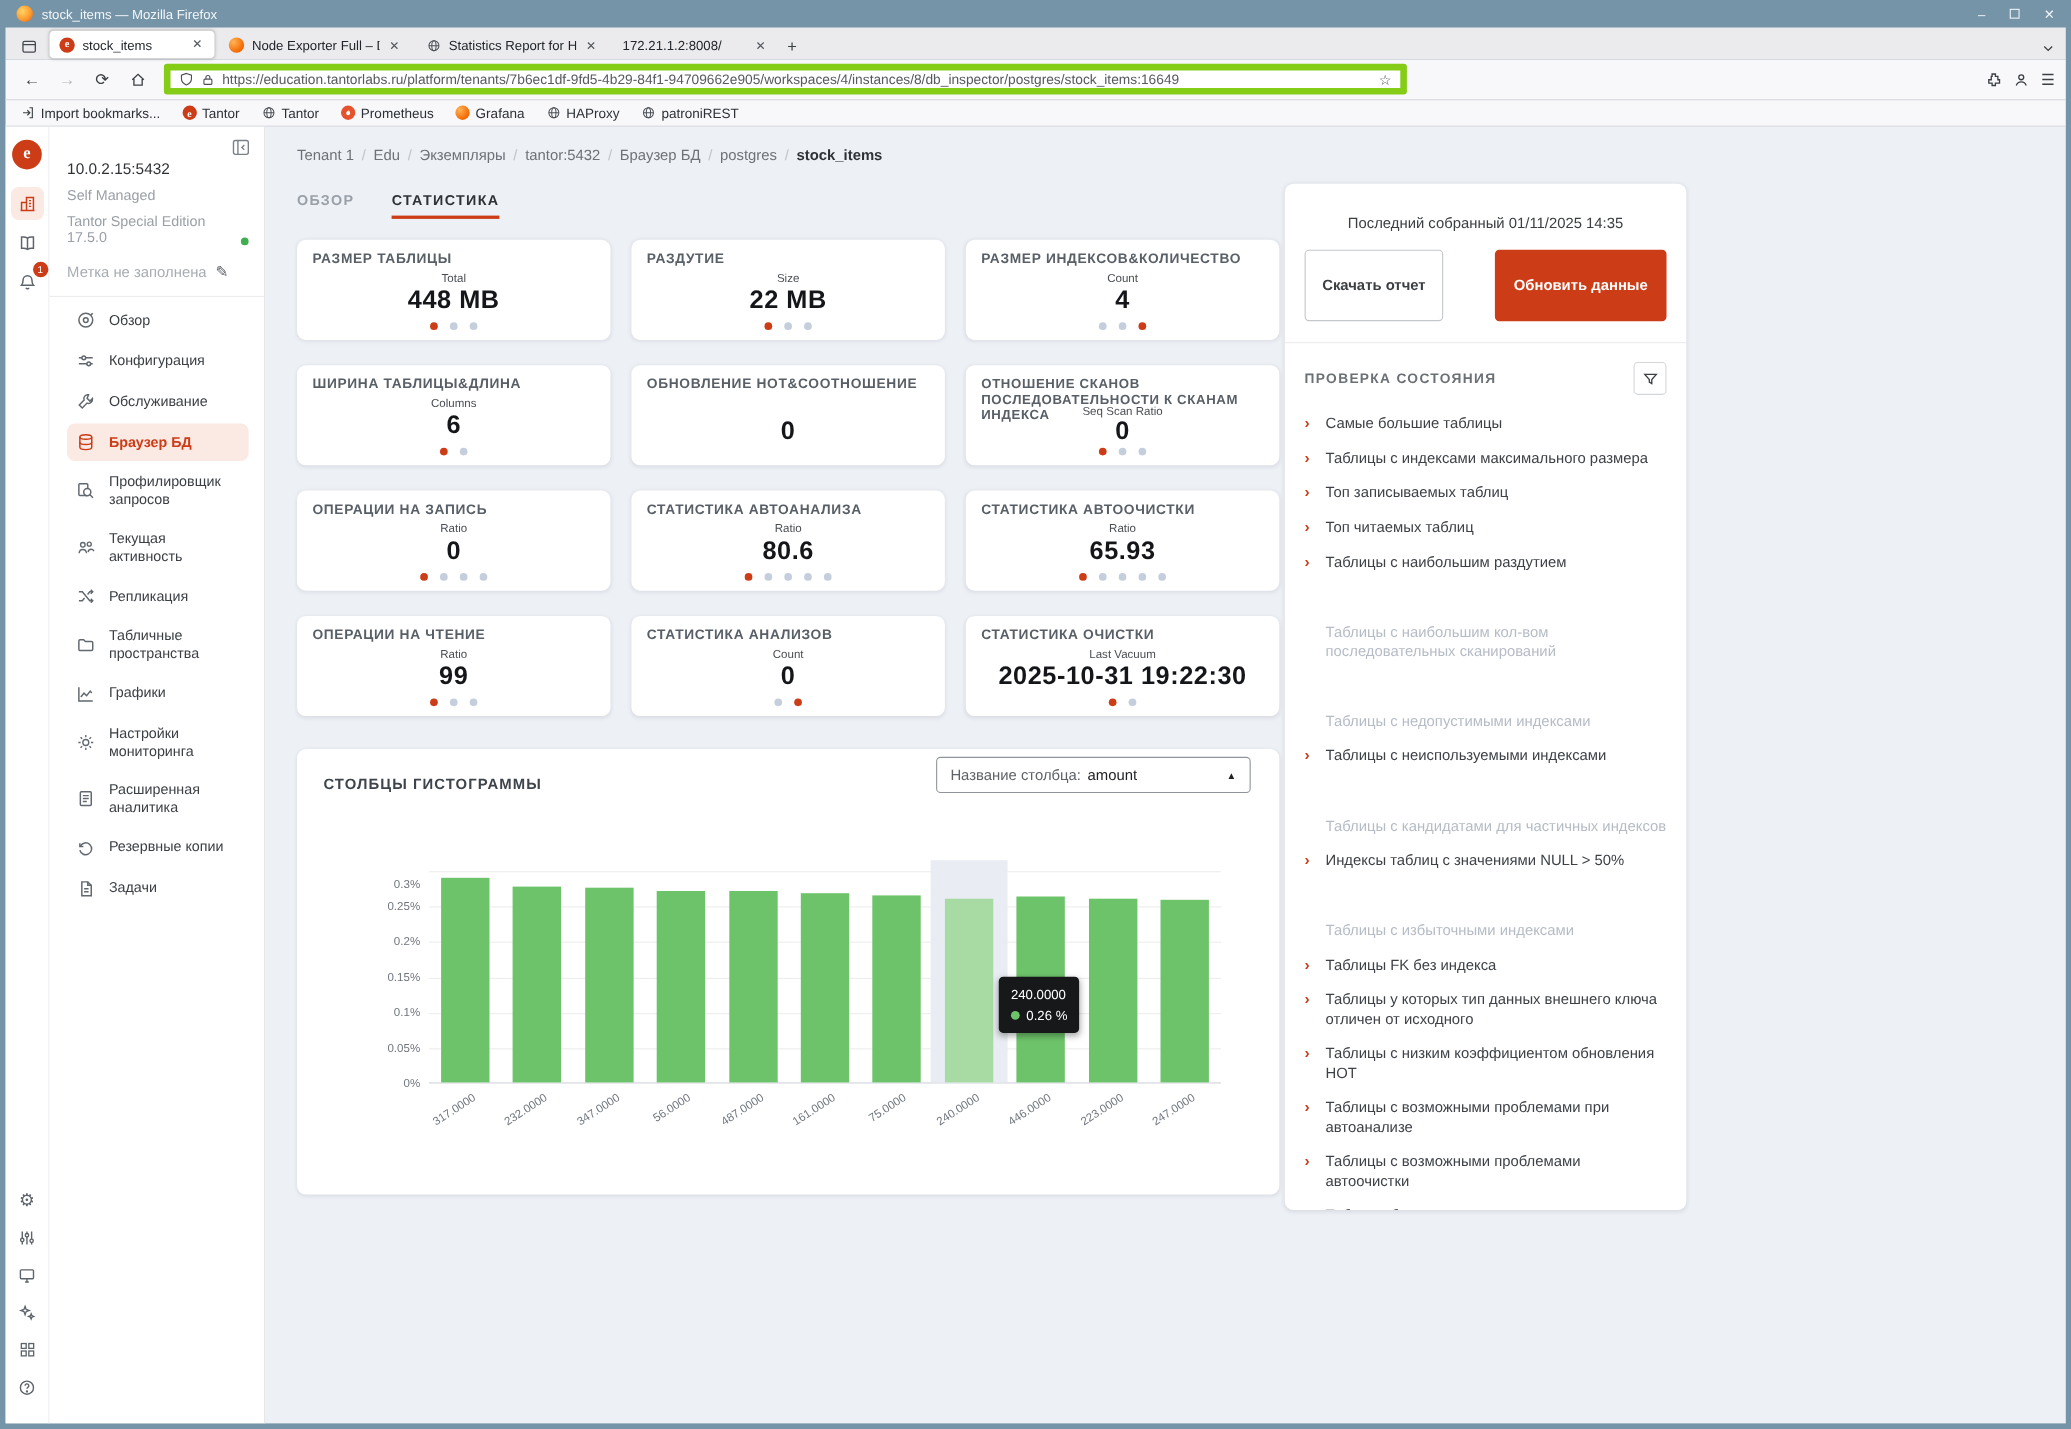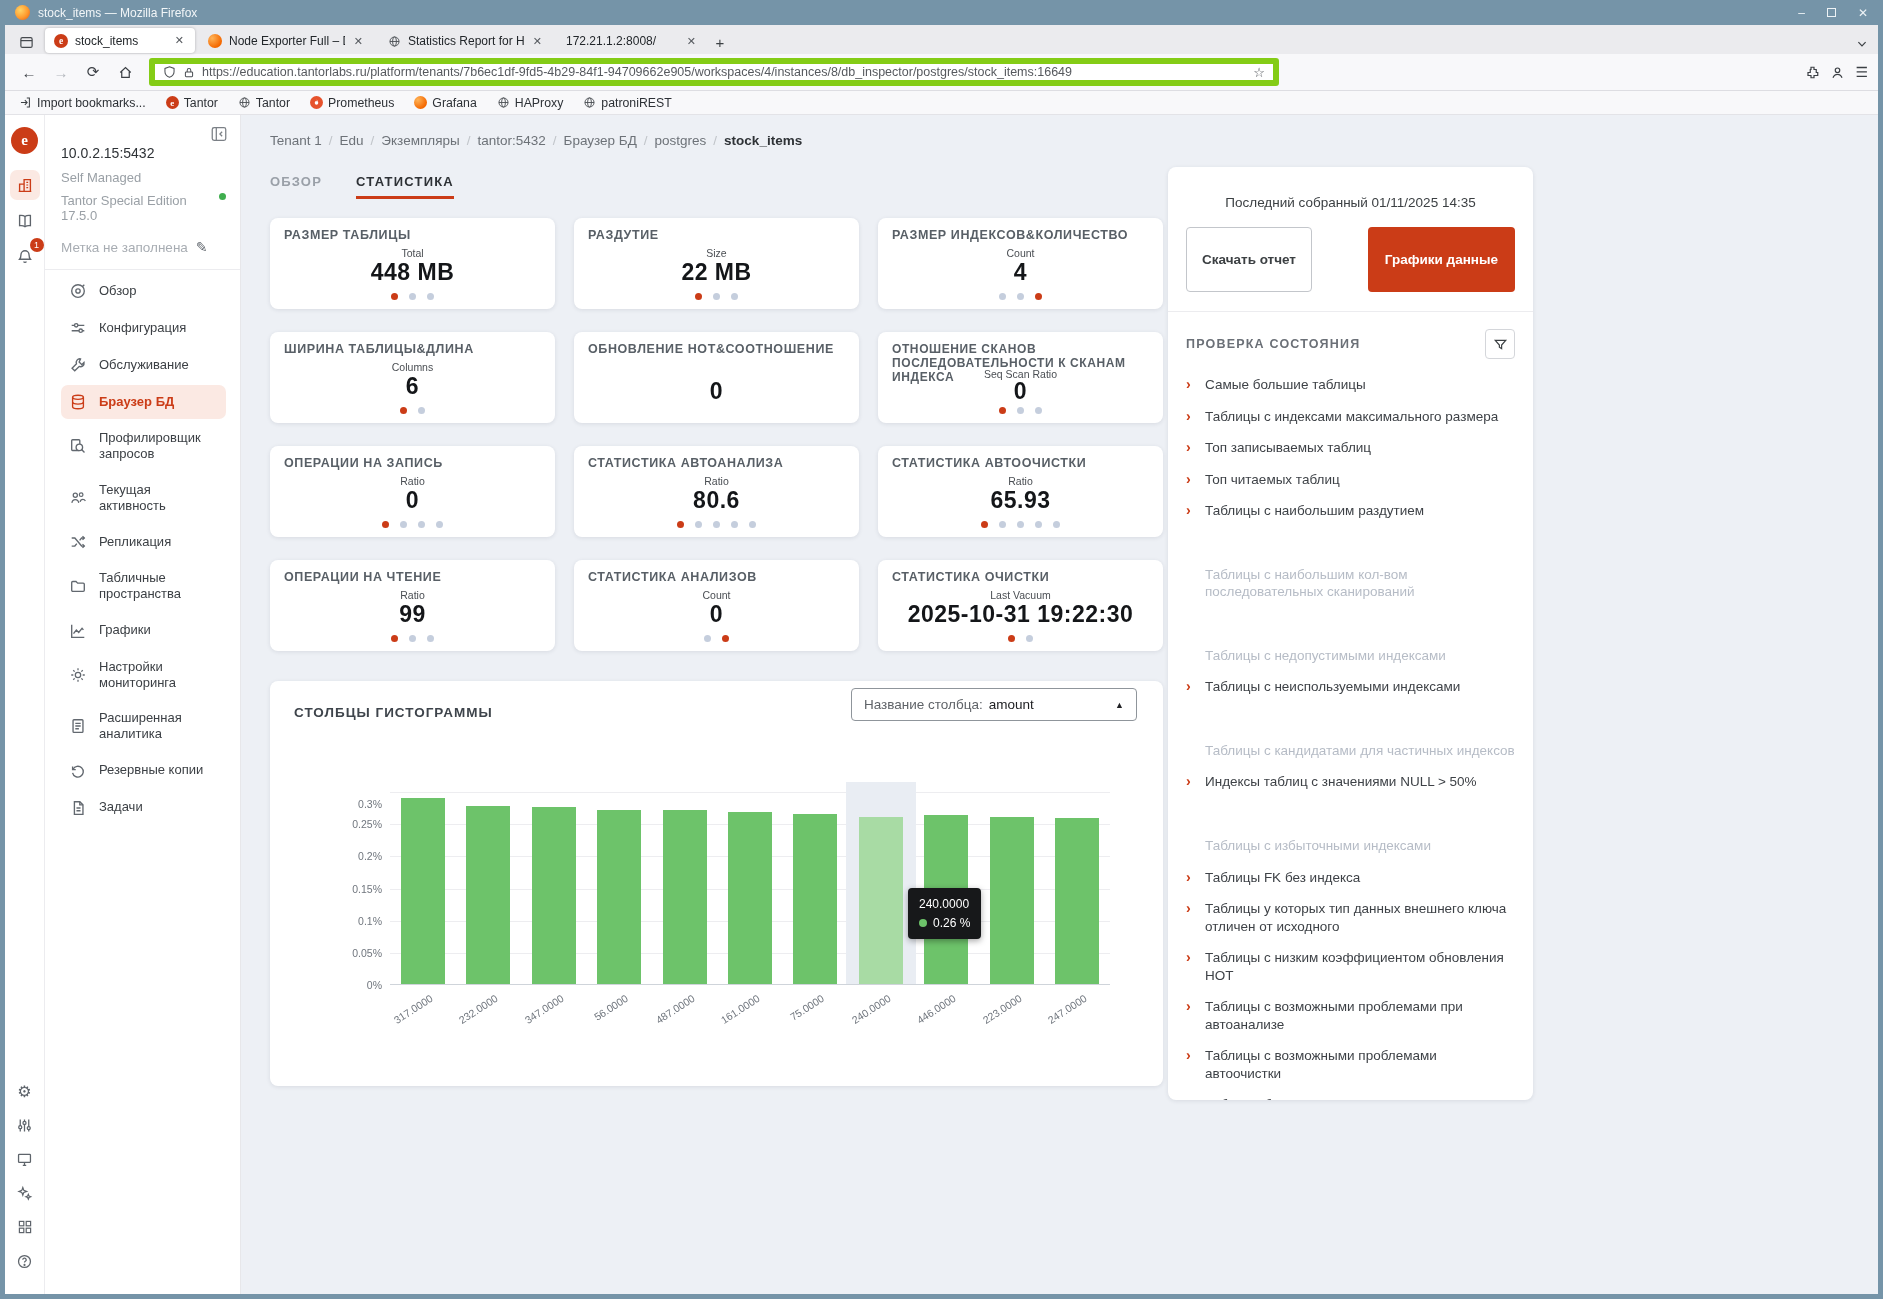--- a/index.html
+++ b/index.html
@@ -59,21 +59,21 @@
   .rail-btn{ width:30px; height:30px; border-radius:7px; display:flex; align-items:center; justify-content:center; color:#5e646b; margin-bottom:6px; position:relative; }
   .rail-btn.active{ background:#fbe9e3; color:#cb3c17; }
   .rail-spacer{ flex:1; }
   .rail-bottom .rail-btn{ margin-bottom:4px; }
   .badge{ position:absolute; top:-4px; right:-4px; min-width:14px; height:14px; border-radius:7px; background:#cb3c17; color:#fff; font-size:9px; display:flex; align-items:center; justify-content:center; padding:0 3px; }
 
   .sidebar{ width:196px; background:#fff; border-right:1px solid #e7e7ea; padding:12px 14px 12px 16px; flex:none; position:relative; font-size:13px; overflow:hidden; }
   .collapse-btn{ position:absolute; top:10px; right:12px; color:#7b8086; }
   .host{ margin-top:18px; font-size:14px; color:#2e3236; }
   .managed{ margin-top:9px; color:#9aa0a6; font-size:13px; }
-  .edition{ margin-top:8px; color:#9aa0a6; font-size:13px; display:flex; align-items:flex-start; gap:5px; }
+  .edition{ margin-top:8px; color:#9aa0a6; font-size:13px; display:flex; align-items:flex-end; gap:5px; }
   .gdot{ width:7px; height:7px; border-radius:50%; background:#3fae4e; display:inline-block; flex:none; }
   .labelrow{ margin-top:16px; display:flex; align-items:center; gap:8px; color:#a8adb3; font-size:13.5px; }
   .labelrow .pencil{ color:#5e646b; font-size:14px; }
   .sb-divider{ height:1px; background:#ececef; margin:14px -14px 4px -16px; }
   .nav-item{ display:flex; align-items:center; gap:11px; padding:8px 8px; border-radius:7px; color:#3c4045; margin-top:3px; line-height:1.25; }
   .nav-item .nicon{ width:19px; flex:none; color:#62686f; display:flex; }
   .nav-item.active{ background:#fbe9e3; color:#cb3c17; font-weight:bold; }
   .nav-item.active .nicon{ color:#cb3c17; }
 
   .main{ flex:1; position:relative; overflow:hidden; }
@@ -675,21 +675,21 @@
                 <div><span class="tdot"></span>0.26 %</div>
               </div>
             </div>
         </div>
       </div>
 
       <div class="right-panel">
         <div class="collected">Последний собранный 01/11/2025 14:35</div>
         <div class="rp-buttons">
           <button class="btn-outline">Скачать отчет</button>
-          <button class="btn-filled">Графики данные</button>
+          <button class="btn-filled">Обновить данные</button>
         </div>
         <div class="rp-divider"></div>
         <div class="rp-head">
           <span class="rp-heading">ПРОВЕРКА СОСТОЯНИЯ</span>
           <span class="filter-btn">
             <svg width="15" height="15" viewBox="0 0 20 20" fill="none" stroke="currentColor" stroke-width="1.6">
                 <path d="M3 4.5h14l-5.5 6.3v4.7l-3-1.8v-2.9z"></path>
               </svg>
           </span>
         </div>

